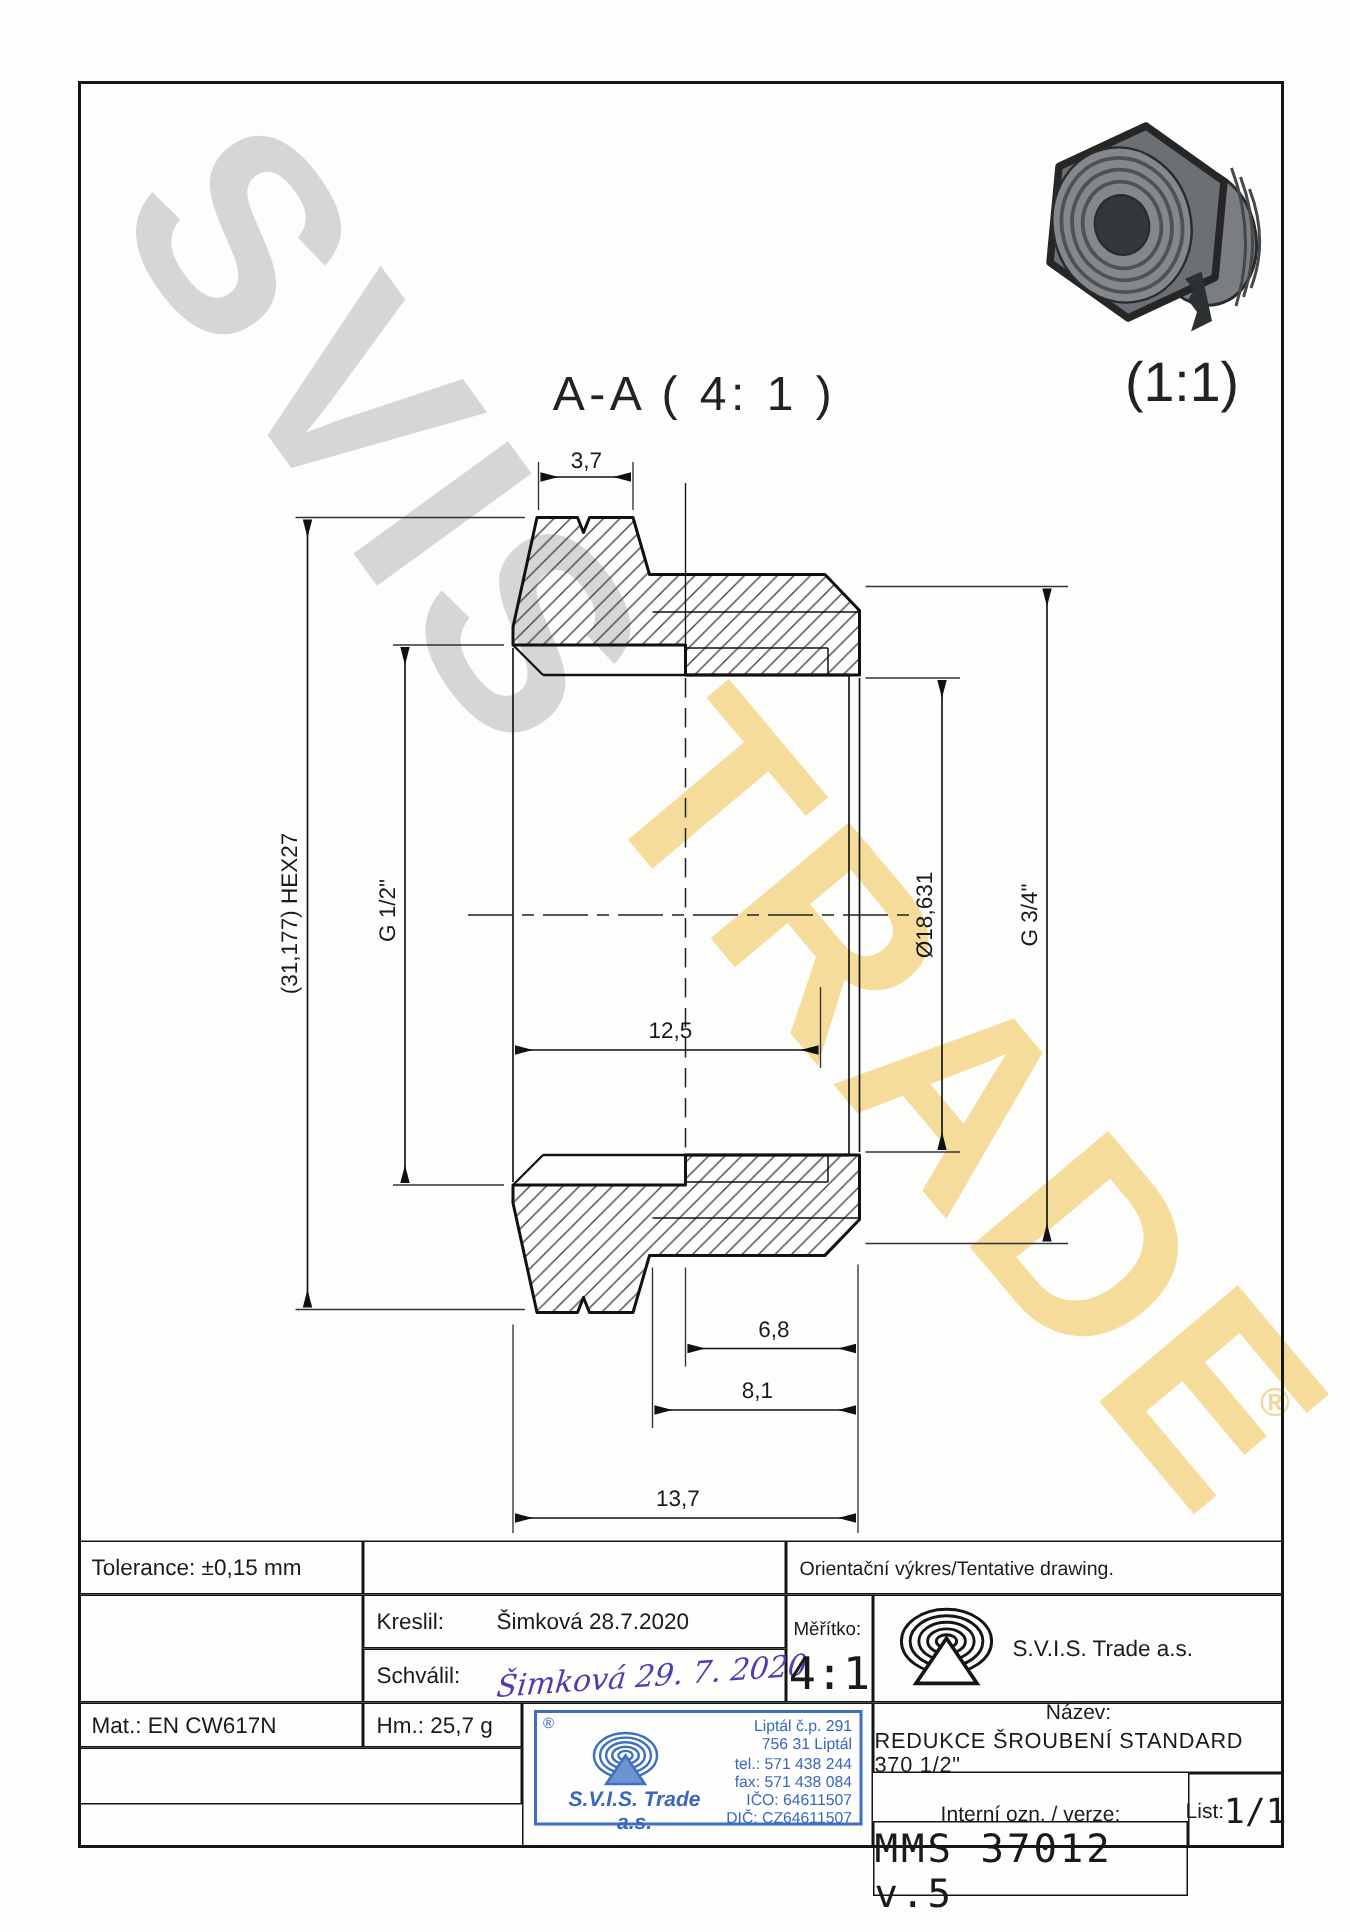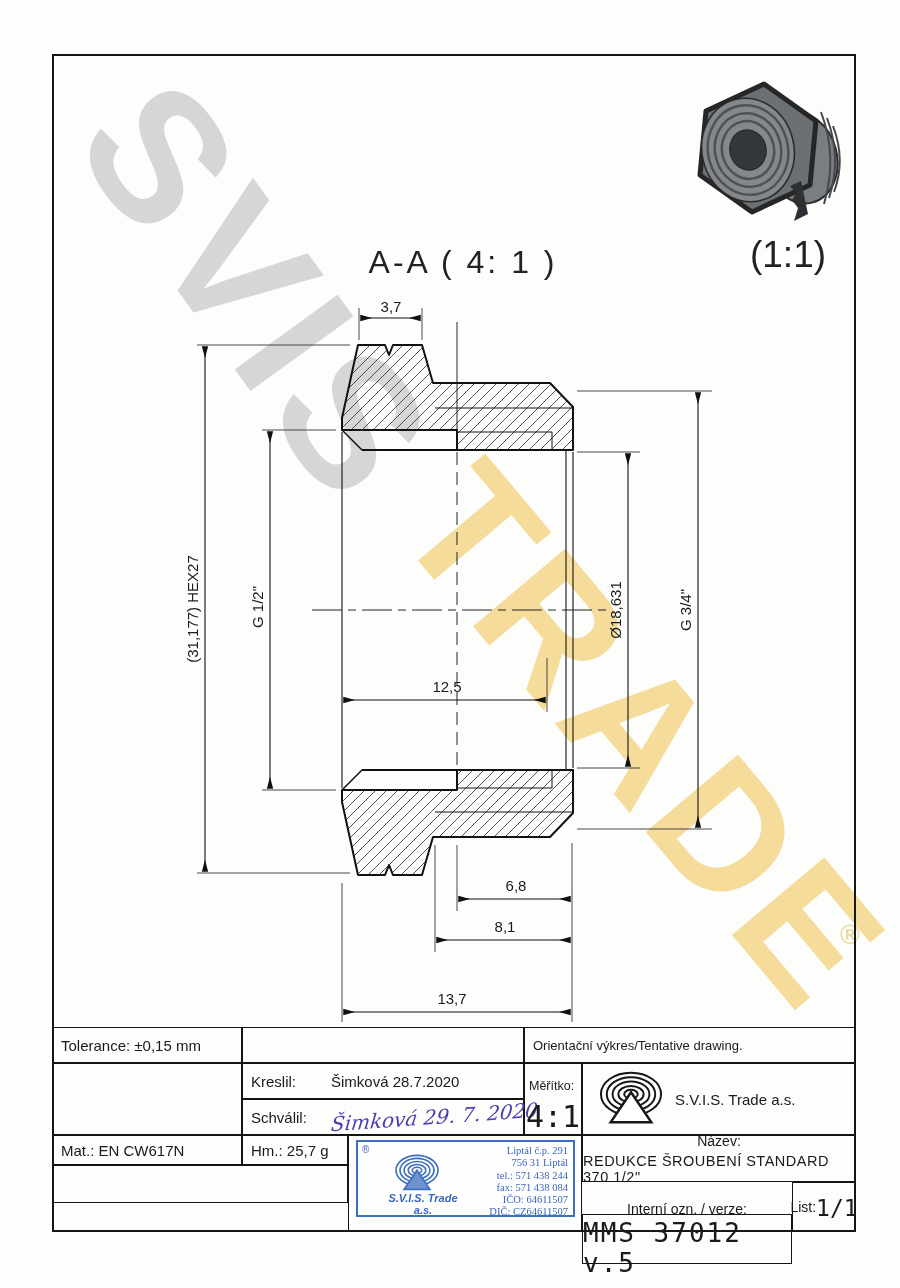--- a/index.html
+++ b/index.html
@@ -51,23 +51,23 @@
   .interni .i-val { font-size:26px; margin-top:1px; letter-spacing:2px; }
   .list { flex-direction:row; justify-content:center; }
   .list .l-lbl { font-size:14px; }
   .list .l-val { font-size:23px; margin-top:2px; }
   
   .stamp { position:absolute; left:356px; top:1140px; width:219px; height:77px;
            border:2px solid #3d6fc2; color:#3a67bd; background:rgba(255,255,255,0.55); }
   .stamp .reg { position:absolute; left:4px; top:2px; font-size:10px; }
   .stamp .s-logo { position:absolute; left:16px; top:12px; }
   .stamp .s-name { position:absolute; left:10px; top:50px; width:110px; text-align:center;
-                   font-size:11px; font-weight:bold; font-style:italic; line-height:1.1; }
+                   font-size:14px; font-weight:bold; font-style:italic; line-height:1.1; }
   .stamp .s-addr { position:absolute; right:5px; top:3px; text-align:right;
-                   font-size:10.5px; line-height:1.17;font-family:Liberation Serif, serif; }
+                   font-size:10.5px; line-height:1.17; }
 </style>
 </head>
 <body>
 
 <div class="page">
 
   <div class="wm wm-svis">SVIS</div>
   <div class="wm wm-trade">TRADE</div>
   <div class="wm-reg">®</div>
 

